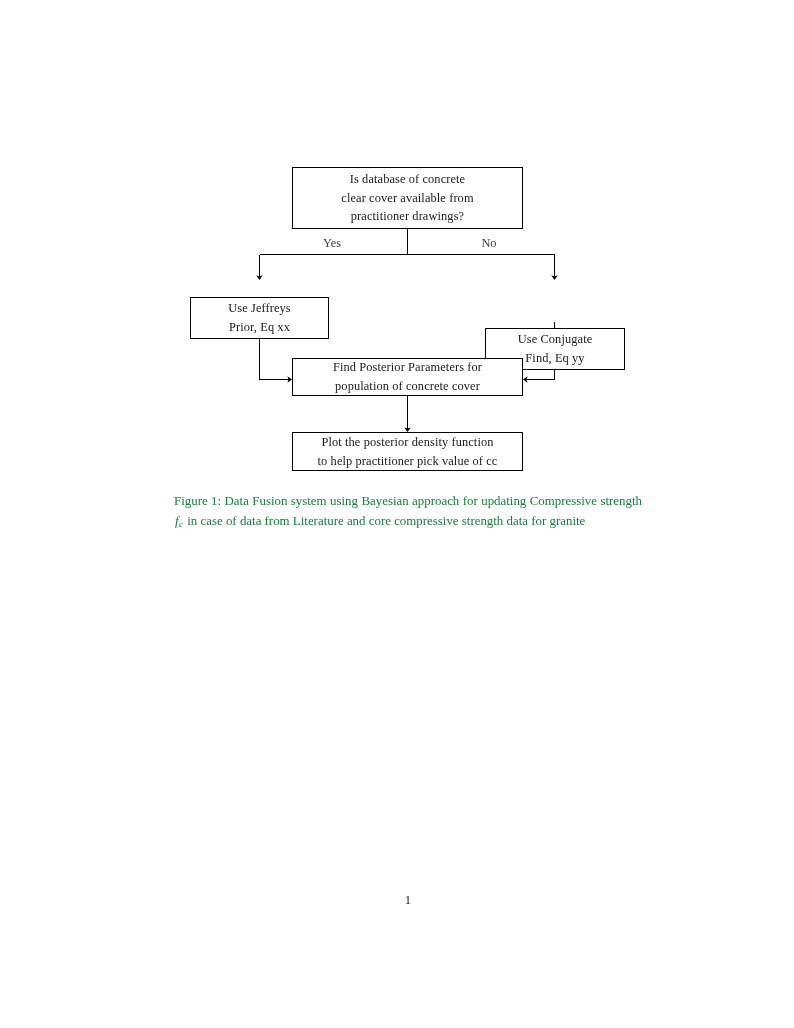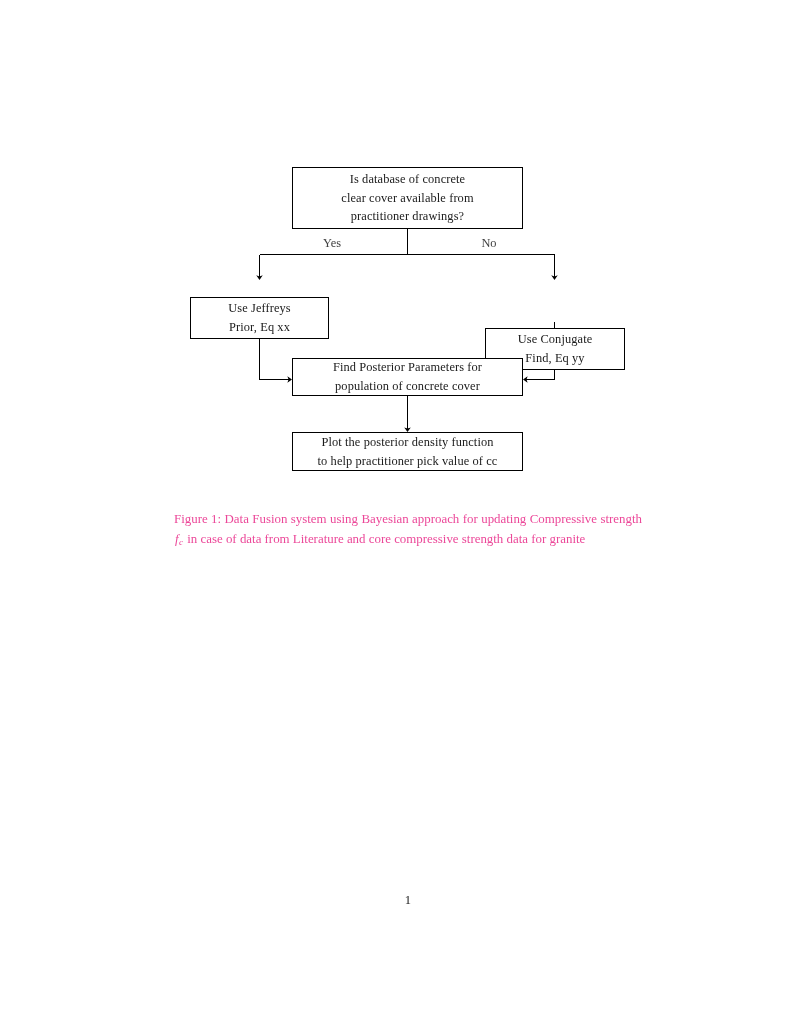--- a/index.html
+++ b/index.html
@@ -80,22 +80,21 @@
 
   
   .caption {
     position: absolute;
     left: 163px;
     top: 491px;
     width: 468px;
     font-size: 12.9px;
     line-height: 1.56;
     text-align: justify;
-    color: #ec4899;
-    margin-top: 18px;
+    color: #15803d;
   }
   .caption .mathit {
     font-style: italic;
     font-family: "Liberation Serif", "DejaVu Serif", serif;
     padding: 0 1px;
   }
   .caption .mathit sub {
     font-size: 71%;
     font-style: italic;
     vertical-align: -0.22em;

